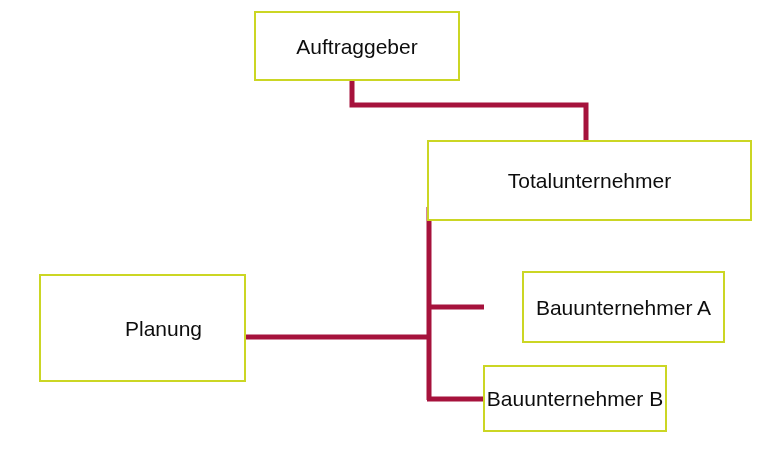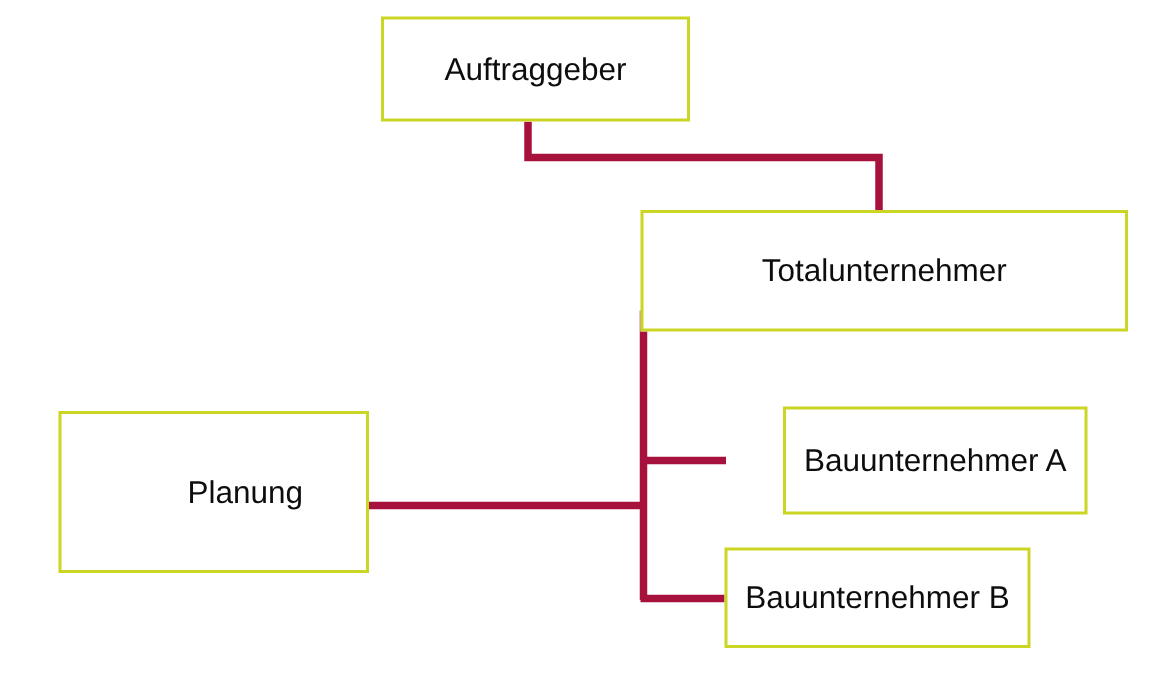--- a/index.html
+++ b/index.html
@@ -40,21 +40,21 @@
     color: #0d0d0d;
     font-family: "Liberation Sans", sans-serif;
     white-space: nowrap;
     letter-spacing: 0px;
   }
 
   
   #node-auftraggeber   { left: 254px; top: 11px;  width: 206px; height: 70px; }
   #node-totalunternehmer { left: 427px; top: 140px; width: 325px; height: 81px; }
   #node-bauunternehmer-a { left: 483px; top: 271px; width: 203px; height: 72px; margin-left: 39px; }
-  #node-bauunternehmer-b { left: 483px; top: 365px; width: 204px; height: 67px; }
+  #node-bauunternehmer-b { left: 483px; top: 365px; width: 184px; height: 67px; }
   #node-planung        { left: 39px;  top: 274px; width: 207px; height: 108px; padding-left: 42px; }
 </style>
 </head>
 <body>
 
 <div id="canvas">
 
   <svg class="connector-layer" viewBox="0 0 776 458" width="776" height="458" xmlns="http://www.w3.org/2000/svg">
     <g fill="none" stroke="#a6123c" stroke-width="5" stroke-linecap="butt" stroke-linejoin="miter">
       <path d="M 352,81 L 352,105 L 586,105 L 586,141"></path>

